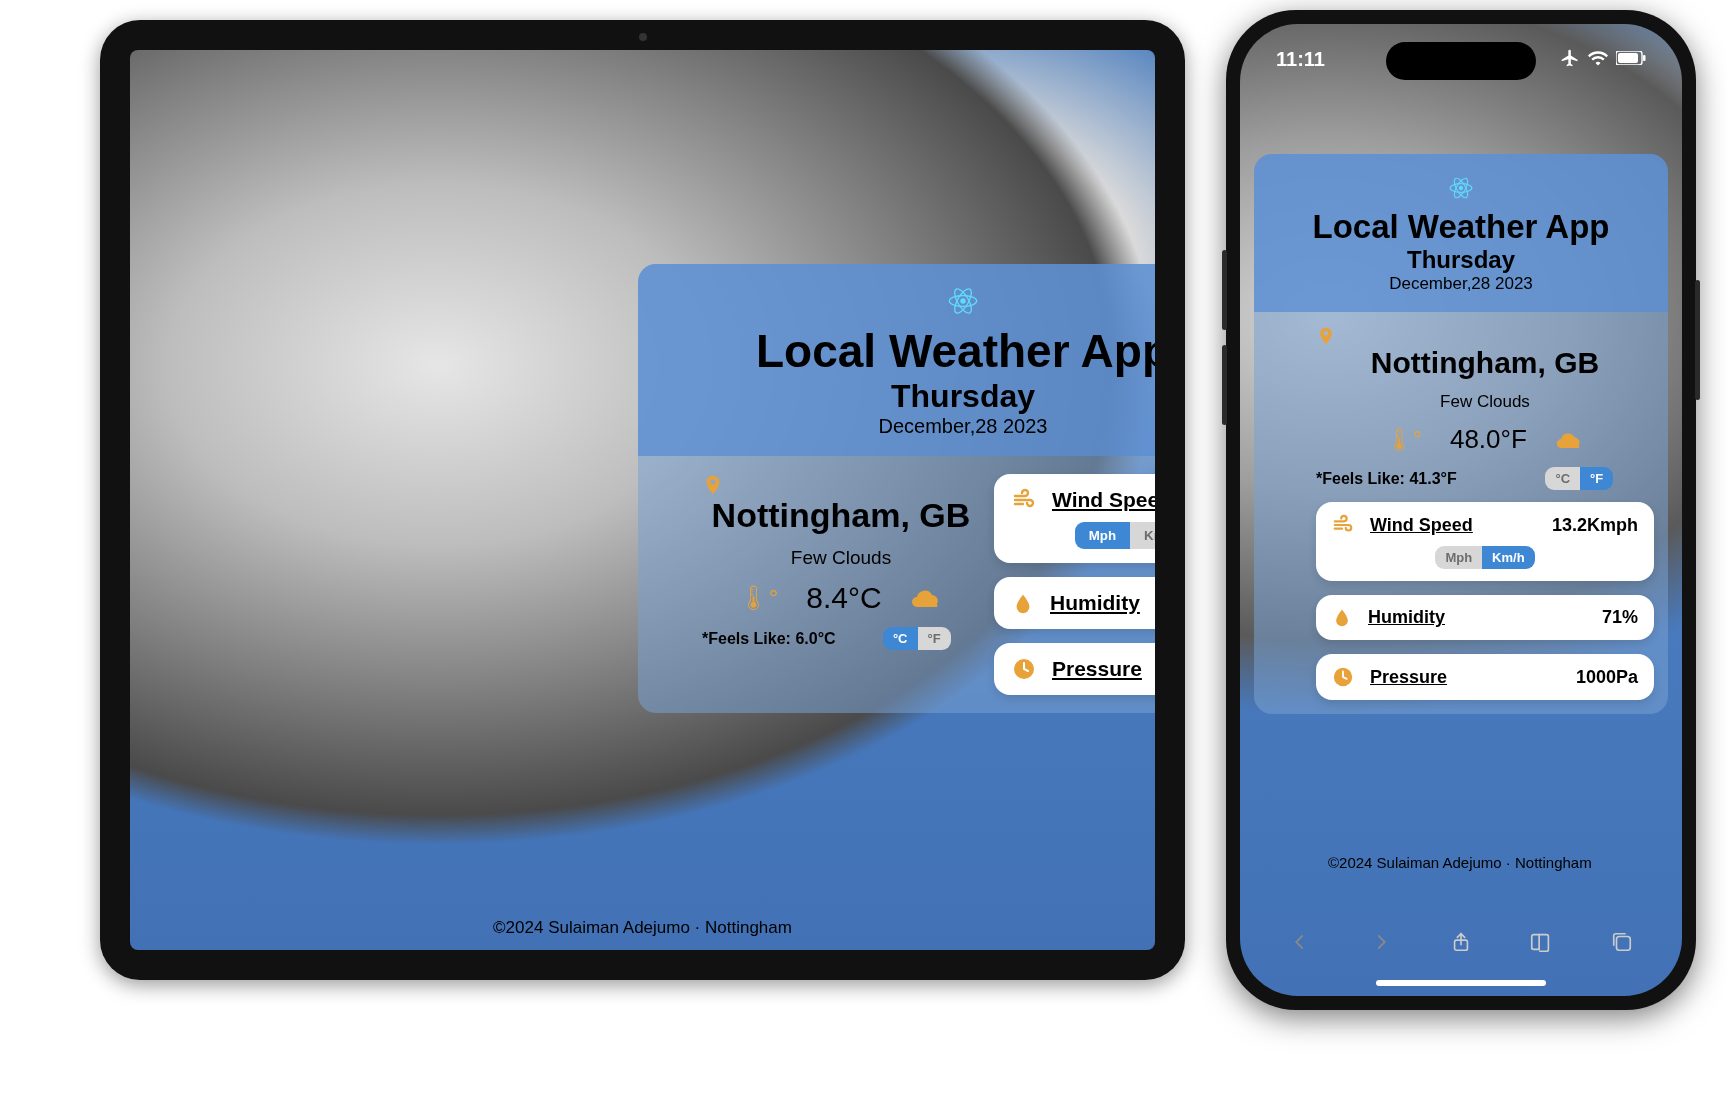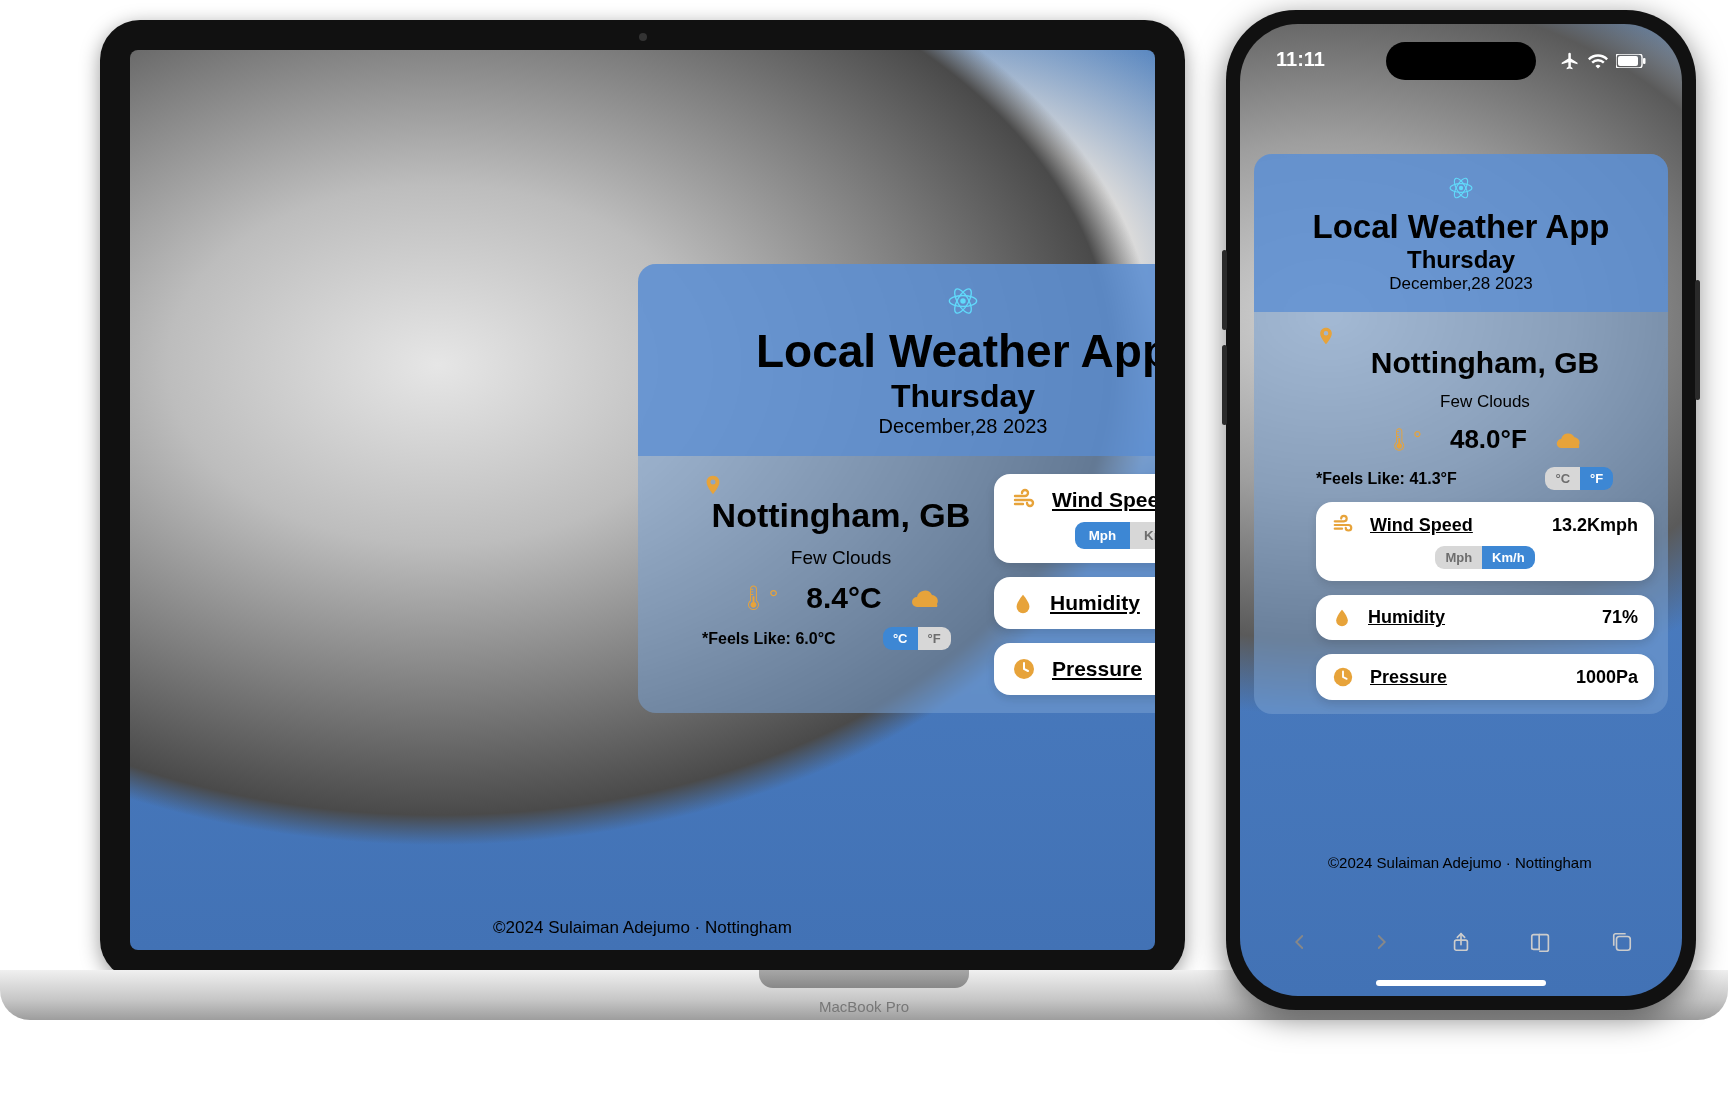--- a/index.html
+++ b/index.html
@@ -92,21 +92,21 @@
     position: absolute;
     left: 50%; top: 18px; transform: translateX(-50%);
     width: 150px; height: 38px;
     background: #000; border-radius: 20px;
     z-index: 50;
   }
   .phone-statusbar {
     position: absolute;
     left: 0; right: 0; top: 18px;
     display: flex; justify-content: space-between;
-    align-items: flex-end;
+    align-items: flex-start;
     padding: 6px 36px;
     font-weight: 600; color: #fff; font-size: 20px;
     z-index: 40;
   }
   .status-icons { display: flex; gap: 8px; align-items: center; }
   .home-indicator {
     position: absolute; bottom: 10px; left: 50%; transform: translateX(-50%);
     width: 170px; height: 6px; background: #fff; border-radius: 4px;
   }
   .browser-url {
@@ -153,21 +153,21 @@
     display:flex; flex-direction:column; gap:10px;
   }
   .tile-row { display:flex; justify-content:space-between; align-items:center; font-weight:700;}
   .tile-left { display:flex; align-items:flex-end; gap:16px;text-decoration:underline; }
   .toggle { display:inline-flex; border-radius:9px; overflow:hidden; margin:0 auto;}
   .toggle button { border:0; padding:6px 14px; font-weight:700; cursor:pointer; }
   .tg-active { background:#3d87d4; color:#fff; }
   .tg-inactive { background:#d7d7d7; color:#6d6d6d; }
   .toggle.sm button { padding:4px 10px; font-size:13px; }
   .temp-row { display:flex; justify-content:center; align-items:center; gap:28px; margin:12px 0;}
-  .temp-val { font-weight:700; }
+  .temp-val { font-weight:400; }
   .feels-row { display:flex; justify-content:center; align-items:center; gap:18px; font-weight:700;}
   .loc-name { font-weight:800; }
   .cond { font-weight:500; margin-top:12px; }
   .pin-icon { color:#e7a33a; }
   .cloud-icon { color:#e7a33a; }
   .thermo-icon { color:#e7a33a; }
   .footer-text { font-size:17px; font-weight:500; }
   .footer-text-phone { font-size:15px; font-weight:500; text-align:left; padding-left:8px;}
 
   
@@ -287,24 +287,20 @@
             </div>
           </div>
         </div>
       </div>
 
       <div class="laptop-footer">
         <span class="footer-text">©2024 Sulaiman Adejumo · Nottingham</span>
       </div>
     </div>
   </div>
-  <div class="laptop-base">
-    <div class="laptop-notch"></div>
-    <div class="macbook-label">MacBook Pro</div>
-  </div>
 </div>
 
 <div class="phone">
   <div class="phone-btn-left1"></div>
   <div class="phone-btn-left2"></div>
   <div class="phone-btn-right"></div>
   <div class="phone-screen">
     <div class="phone-island"></div>
 
     <div class="phone-statusbar">

